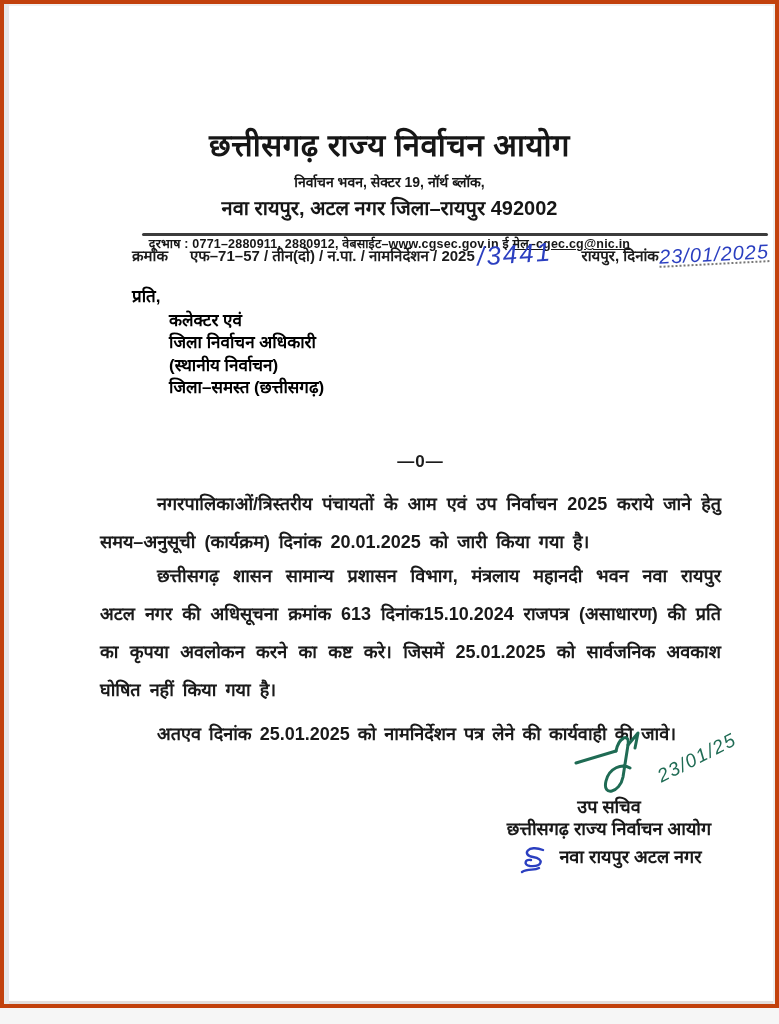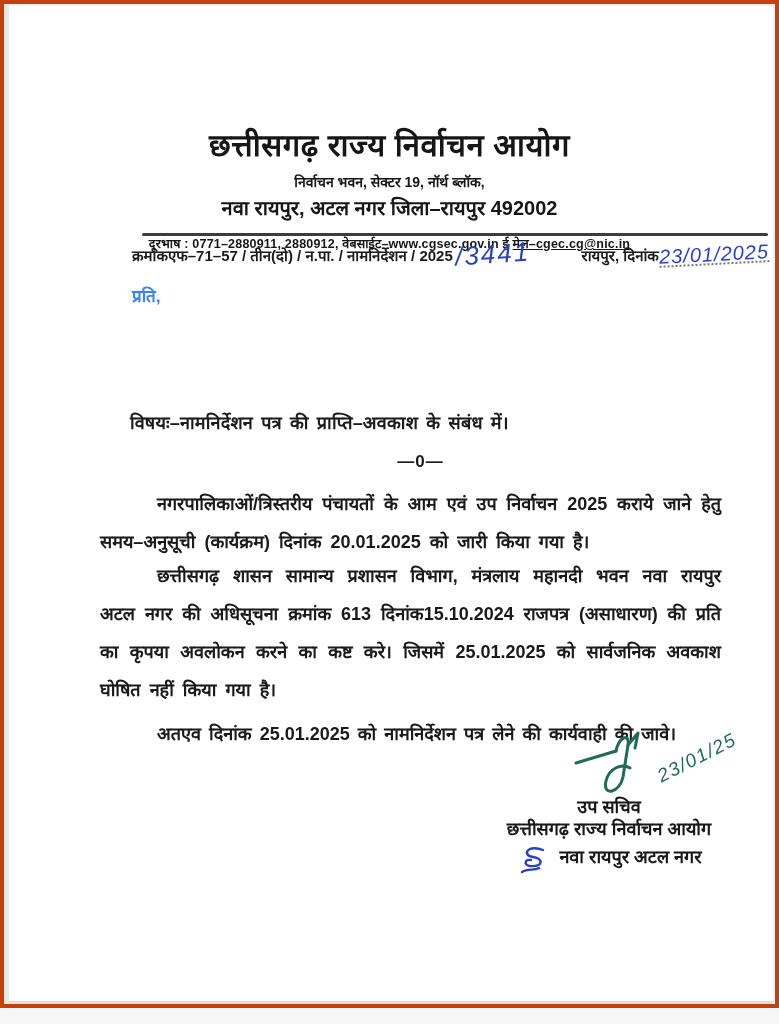--- a/index.html
+++ b/index.html
@@ -23,28 +23,28 @@
   .letterhead { position:absolute; top:119px; left:0; right:0; text-align:center; color:#161616; }
   .org-name  { font-size:31px; font-weight:700; letter-spacing:0.5px; }
   .addr1     { font-size:14px; font-weight:700; margin-top:7px; }
   .addr2     { font-size:20px; font-weight:700; margin-top:3px; }
   .contact   { font-size:12.5px; font-weight:700; margin-top:14px; letter-spacing:0.2px; }
   .contact .email { text-decoration:underline; }
   .rule { position:absolute; top:229px; left:138px; right:7px; height:3px; background:#3c3c3c; border-radius:2px; }
 
   
   .ref-row { position:absolute; top:241px; left:128px; right:6px; display:flex; align-items:flex-start; font-size:15px; font-weight:700; white-space:nowrap; }
-  .ref-label { }
+  .ref-label { margin-right:22px; }
   .hw { font-weight:400; font-style:italic; }
   .serial { color:#2b3fc0; font-size:26px; line-height:22px; transform:rotate(-4deg); margin:-2px 4px 0 2px; letter-spacing:2px; }
   .place-date { margin-left:auto; }
   .hw-date { color:#2b3fc0; font-size:20px; line-height:18px; border-bottom:2px dotted #777; transform:rotate(-3deg); letter-spacing:1px; }
 
   
-  .recipient { position:absolute; top:282px; left:128px; font-size:17px; font-weight:600; line-height:22.5px; color:#3b82f6; }
+  .recipient { position:absolute; top:282px; left:128px; font-size:17px; font-weight:600; line-height:22.5px; color:#000000; }
   .recipient .lines { margin-left:37px; margin-top:1px; }
 
   
   .subject { position:absolute; top:406px; left:126px; font-size:18px; font-weight:700; letter-spacing:0.2px; word-spacing:3px; }
   .separator { position:absolute; top:448px; left:0; right:0; text-align:center; text-indent:62px; font-size:17px; font-weight:700; letter-spacing:1px; }
 
   
   .body-text { position:absolute; top:481px; left:96px; width:621px; font-size:18px; font-weight:600; line-height:38px; text-align:justify; word-spacing:4px; color:#1a1a1a; }
   .body-text p { text-indent:57px; }
   .body-text p.p2 { margin-top:-4px; }
@@ -77,23 +77,28 @@
   <div class="ref-row">
     <span class="ref-label">क्रमांक</span>
     <span class="ref-num">एफ–71–57 / तीन(दो) / न.पा. / नामनिर्देशन / 2025</span>
     <span class="hw serial">/3441</span>
     <span class="place-date">रायपुर, दिनांक</span>
     <span class="hw hw-date">23/01/2025</span>
   </div>
 
   <div class="recipient">
     <div>प्रति,</div>
+    <div class="lines">
+      <div>कलेक्टर एवं</div>
+      <div>जिला निर्वाचन अधिकारी</div>
+      <div>(स्थानीय निर्वाचन)</div>
+      <div>जिला–समस्त (छत्तीसगढ़)</div>
+    </div>
   </div>
 
-  <div class="subject">विषयः–नामनिर्देशन पत्र की प्राप्ति–अवकाश के संबंध में।</div>
 
   <div class="separator">—0—</div>
 
   <div class="body-text">
     <p class="p1">नगरपालिकाओं/त्रिस्तरीय पंचायतों के आम एवं उप निर्वाचन 2025 कराये जाने हेतु समय–अनुसूची (कार्यक्रम) दिनांक 20.01.2025 को जारी किया गया है।</p>
     <p class="p2">छत्तीसगढ़ शासन सामान्य प्रशासन विभाग, मंत्रलाय महानदी भवन नवा रायपुर अटल नगर की अधिसूचना क्रमांक 613 दिनांक15.10.2024 राजपत्र (असाधारण) की प्रति का कृपया अवलोकन करने का कष्ट करे। जिसमें 25.01.2025 को सार्वजनिक अवकाश घोषित नहीं किया गया है।</p>
     <p class="p3">अतएव दिनांक 25.01.2025 को नामनिर्देशन पत्र लेने की कार्यवाही की जावे।</p>
   </div>
 
   <div class="sig-block">

